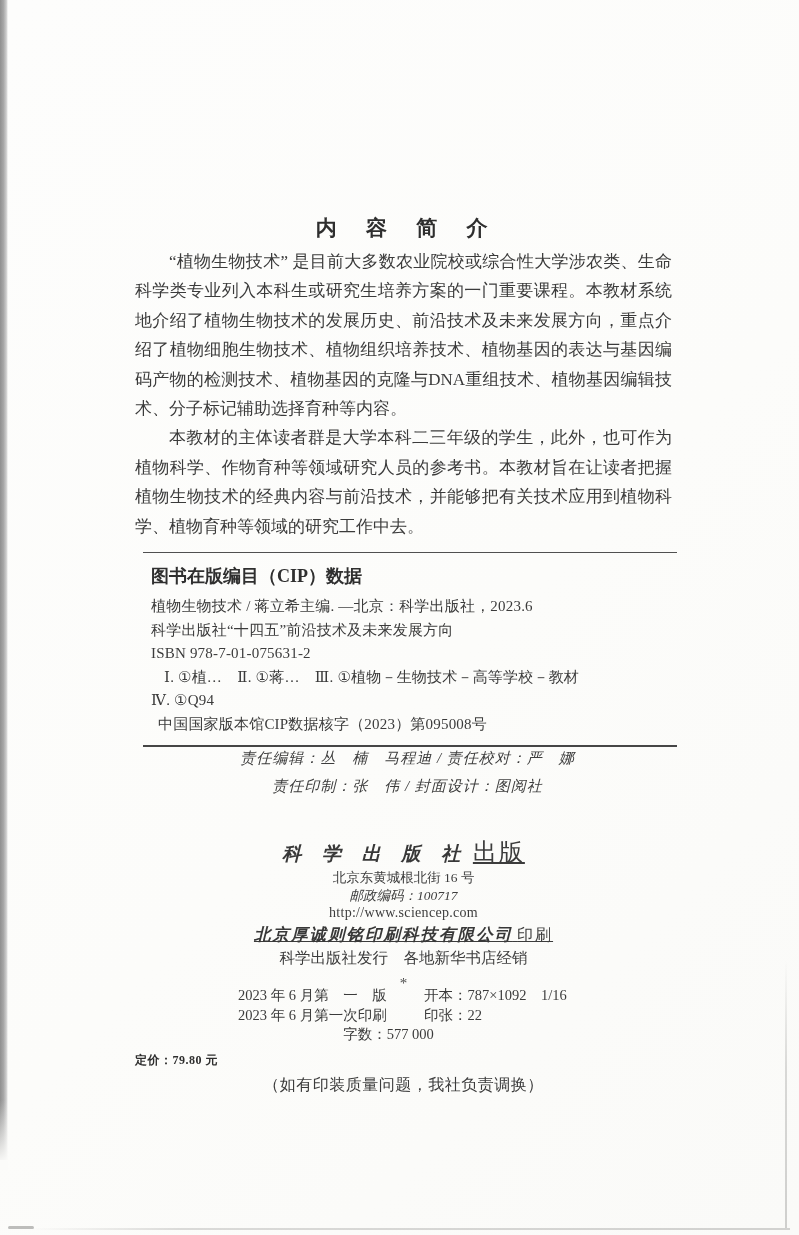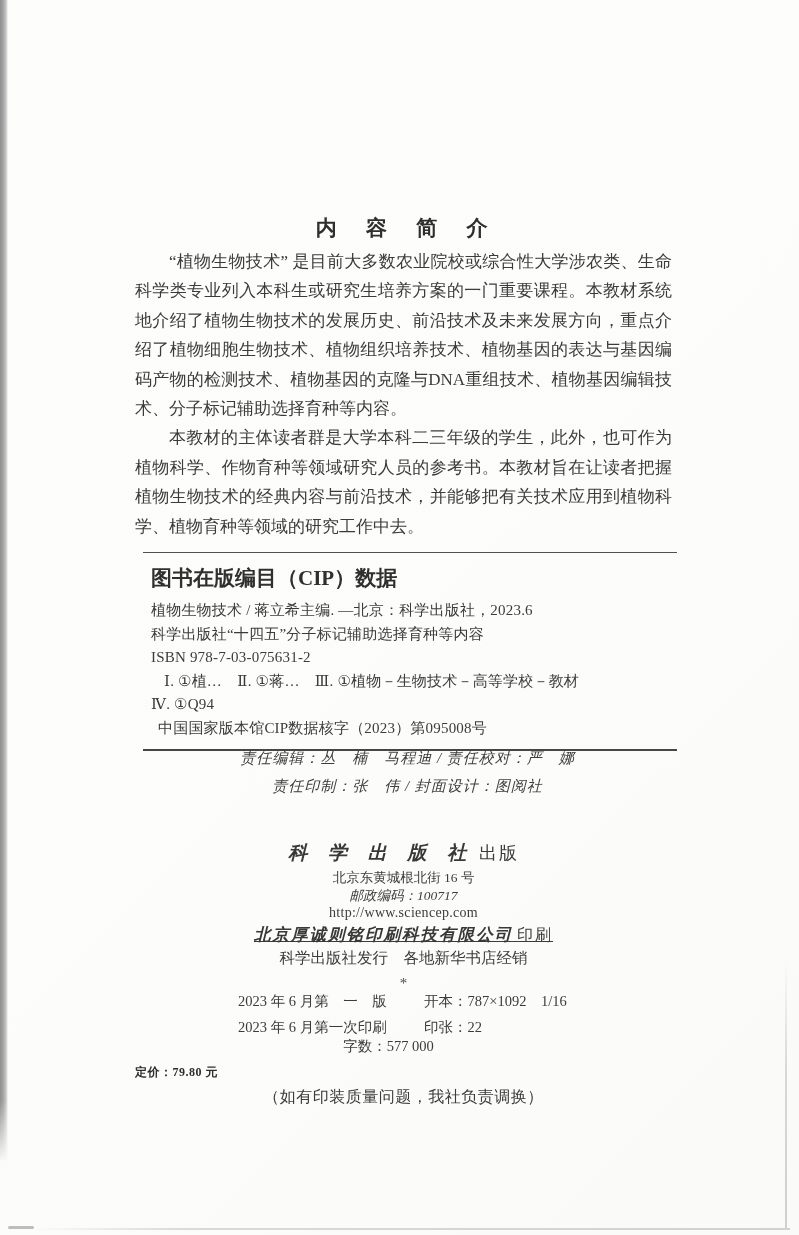--- a/index.html
+++ b/index.html
@@ -53,55 +53,55 @@
   .summary-body p { text-indent: 2em; }
 
   
   .cip {
     position: absolute; left: 143px; top: 552px; width: 534px;
     font-size: 15px; color: #3b3b3b;
   }
   .cip-rule-top { border-top: 1.5px solid #505050; margin-bottom: 11px; }
   .cip-rule-bottom { border-top: 2px solid #464646; margin-top: 9px; }
   .cip-inner { padding-left: 8px; }
-  .cip-title { font-weight: bold; font-size: 21px; color: #2f2f2f; margin-bottom: 7px; }
+  .cip-title { font-weight: bold; font-size: 18px; color: #2f2f2f; margin-bottom: 7px; }
   .cip-line { line-height: 23.5px; letter-spacing: 0.2px; }
   .cip-line.indent-1 { padding-left: 13px; }
   .cip-line.indent-half { padding-left: 7px; }
 
   
   .credits {
     position: absolute; left: 135px; top: 744px; width: 545px;
     text-align: center; font-size: 15px; line-height: 28px;
     font-style: italic; color: #3d3d3d; letter-spacing: 1px;
   }
 
   
   .pub {
     position: absolute; left: 135px; top: 840px; width: 537px;
     text-align: center; color: #3c3c3c;
   }
   .pub-name-line { font-size: 19px; line-height: 25px; }
   .callig { font-weight: bold; font-style: italic; letter-spacing: 8px; color: #383838; margin-top: 24px; }
-  .pub-name-suffix { font-size: 18px; letter-spacing: 2px; }
+  .pub-name-suffix { font-size: 24px; letter-spacing: 2px; text-decoration: underline; }
   .pub-address { font-size: 13.5px; line-height: 19px; margin-top: 2px; }
   .pub-postcode { font-size: 13.5px; line-height: 17px; font-style: italic; }
   .pub-website { font-size: 14px; line-height: 18px; letter-spacing: 0.3px; }
   .pub-printer-line { font-size: 16.5px; line-height: 23px; margin-top: 1px; text-decoration: underline; }
   .printer-callig { font-weight: bold; font-style: italic; letter-spacing: 2px; color: #383838; }
   .pub-printer-suffix { font-size: 16px; letter-spacing: 2px; }
   .pub-distribution { font-size: 15.5px; line-height: 24px; }
   .pub-asterisk { font-size: 15px; line-height: 24px; margin-top: 1px; color: #4a4a4a; }
 
   
   .printinfo {
     position: absolute; left: 135px; top: 986px; width: 537px;
     font-size: 14.5px; color: #3b3b3b;
   }
-  .pi-row { padding-left: 103px; line-height: 19.5px; display: flex; margin-top: 6px; }
+  .pi-row { padding-left: 103px; line-height: 19.5px; display: flex; }
   .pi-left { display: inline-block; min-width: 158px; }
   .pi-right { display: inline-block; padding-left: 28px; }
   .pi-wordcount { text-align: center; line-height: 19.5px; padding-right: 30px; }
   .pi-price {
     text-align: left; font-weight: bold; font-size: 12px;
     line-height: 25px; margin-top: 3px; color: #2d2d2d; letter-spacing: 0.5px;
   }
   .pi-note { text-align: center; font-size: 16px; line-height: 23px; letter-spacing: 0.5px; }
 </style>
 </head>
@@ -122,22 +122,22 @@
     <div class="summary-body">
       <p>“植物生物技术” 是目前大多数农业院校或综合性大学涉农类、生命科学类专业列入本科生或研究生培养方案的一门重要课程。本教材系统地介绍了植物生物技术的发展历史、前沿技术及未来发展方向，重点介绍了植物细胞生物技术、植物组织培养技术、植物基因的表达与基因编码产物的检测技术、植物基因的克隆与DNA重组技术、植物基因编辑技术、分子标记辅助选择育种等内容。</p>
       <p>本教材的主体读者群是大学本科二三年级的学生，此外，也可作为植物科学、作物育种等领域研究人员的参考书。本教材旨在让读者把握植物生物技术的经典内容与前沿技术，并能够把有关技术应用到植物科学、植物育种等领域的研究工作中去。</p>
     </div>
 
     <div class="cip">
       <div class="cip-rule-top"></div>
       <div class="cip-inner">
         <div class="cip-title">图书在版编目（CIP）数据</div>
         <div class="cip-line">植物生物技术 / 蒋立希主编. —北京：科学出版社，2023.6</div>
-        <div class="cip-line">科学出版社“十四五”分子标记辅助选择育种等内容</div>
-        <div class="cip-line">ISBN 978-7-03-075631-2</div>
+        <div class="cip-line">科学出版社“十四五”前沿技术及未来发展方向</div>
+        <div class="cip-line">ISBN 978-7-01-075631-2</div>
         <div class="cip-line indent-1">Ⅰ. ①植…　Ⅱ. ①蒋…　Ⅲ. ①植物－生物技术－高等学校－教材</div>
         <div class="cip-line">Ⅳ. ①Q94</div>
         <div class="cip-line indent-half">中国国家版本馆CIP数据核字（2023）第095008号</div>
       </div>
       <div class="cip-rule-bottom"></div>
     </div>
 
     <div class="credits">
       <div>责任编辑：丛　楠　马程迪 / 责任校对：严　娜</div>
       <div>责任印制：张　伟 / 封面设计：图阅社</div>

